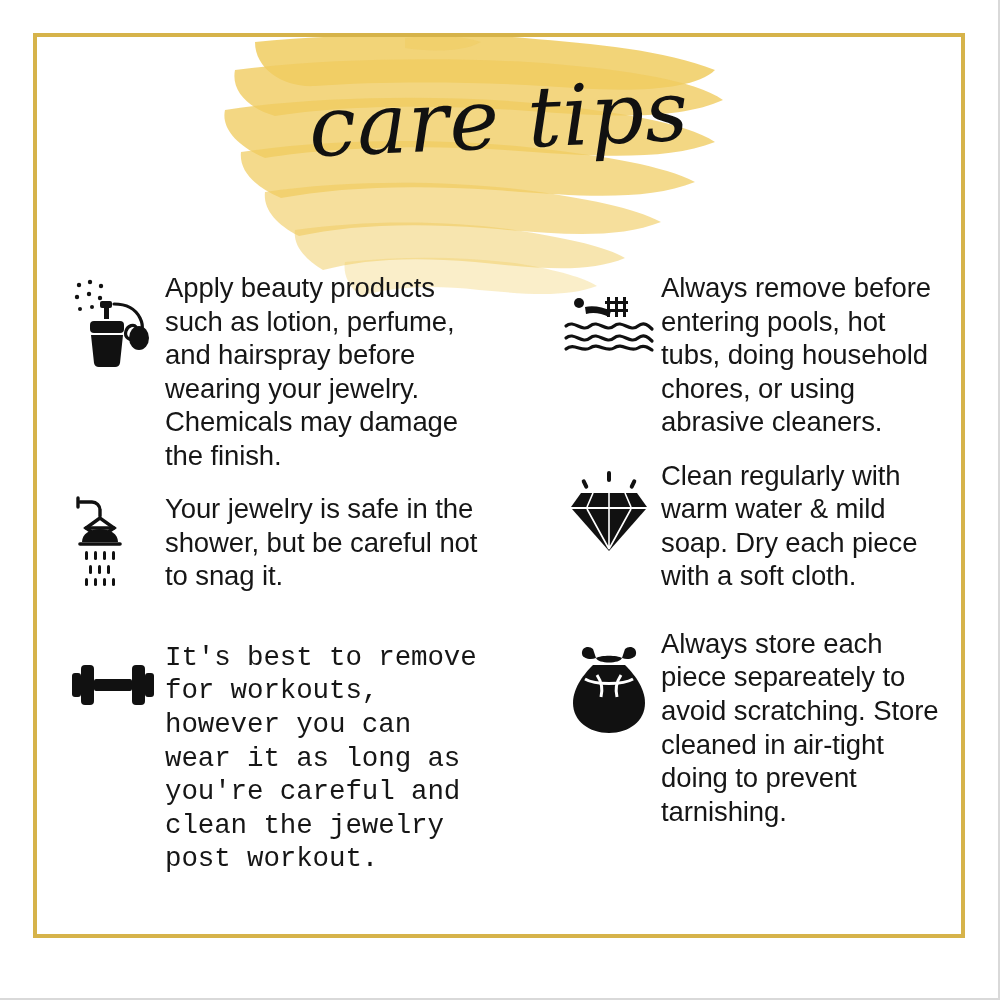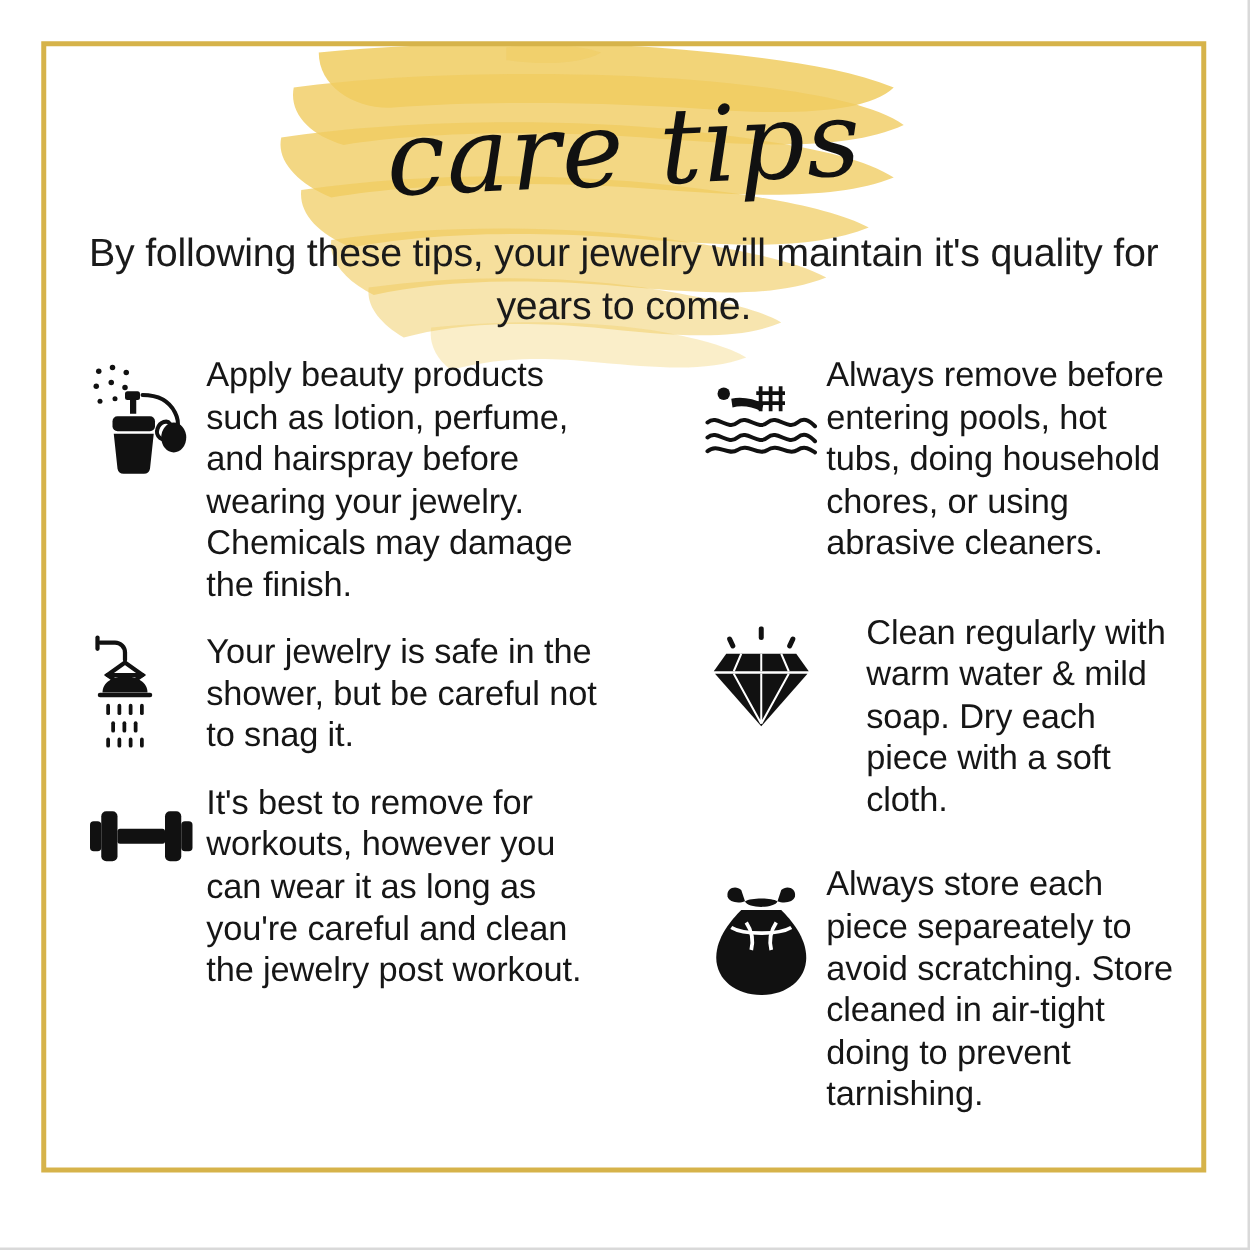--- a/index.html
+++ b/index.html
@@ -92,21 +92,21 @@
     text-align: center;
     font-size: 31.5px;
     line-height: 1.33;
     color: #1a1a1a;
     letter-spacing: -0.2px;
   }
 
   .columns {
     position: absolute;
     left: 0;
-    top: 246px;
+    top: 234px;
     width: 924px;
     display: flex;
   }
   .col {
     width: 462px;
     box-sizing: border-box;
   }
   .col-left { padding-left: 24px; padding-right: 6px; }
   .col-right { padding-left: 58px; padding-right: 16px; }
 
@@ -126,23 +126,23 @@
     flex: 1 1 auto;
     font-size: 27.5px;
     line-height: 1.22;
     color: #161616;
     letter-spacing: -0.1px;
   }
 
   
   .t-perfume   { margin-top: 0px; }
   .t-shower    { margin-top: 20px; }
-  .t-dumbbell  { margin-top: 20px; }
+  .t-dumbbell  { margin-top: 48px; font-family: Liberation Mono, monospace; }
   .t-swim      { margin-top: 0px; }
-  .t-diamond   { margin-top: 38px; gap: 32px; }
+  .t-diamond   { margin-top: 20px; }
   .t-pouch     { margin-top: 34px; }
 
   .ic-perfume  { padding-top: 6px; }
   .ic-shower   { padding-top: 4px; }
   .ic-dumbbell { padding-top: 16px; }
   .ic-swim     { padding-top: 20px; }
   .ic-diamond  { padding-top: 12px; }
   .ic-pouch    { padding-top: 18px; }
 </style>
 </head>
@@ -167,21 +167,20 @@
       </g>
     </svg>
   </div>
 
   <div class="gold-frame"></div>
 
   <div class="content">
 
     <div class="title">care tips</div>
 
-    <div class="subtitle">By following these tips, your jewelry will maintain it's quality for years to come.</div>
 
     <div class="columns">
 
       <div class="col col-left">
 
         <div class="tip t-perfume">
           <div class="tip-icon ic-perfume">
             <svg width="86" height="92" viewBox="0 0 86 92" xmlns="http://www.w3.org/2000/svg">
               <g fill="#111111">
                 <circle cx="9" cy="8" r="2.2"></circle>

